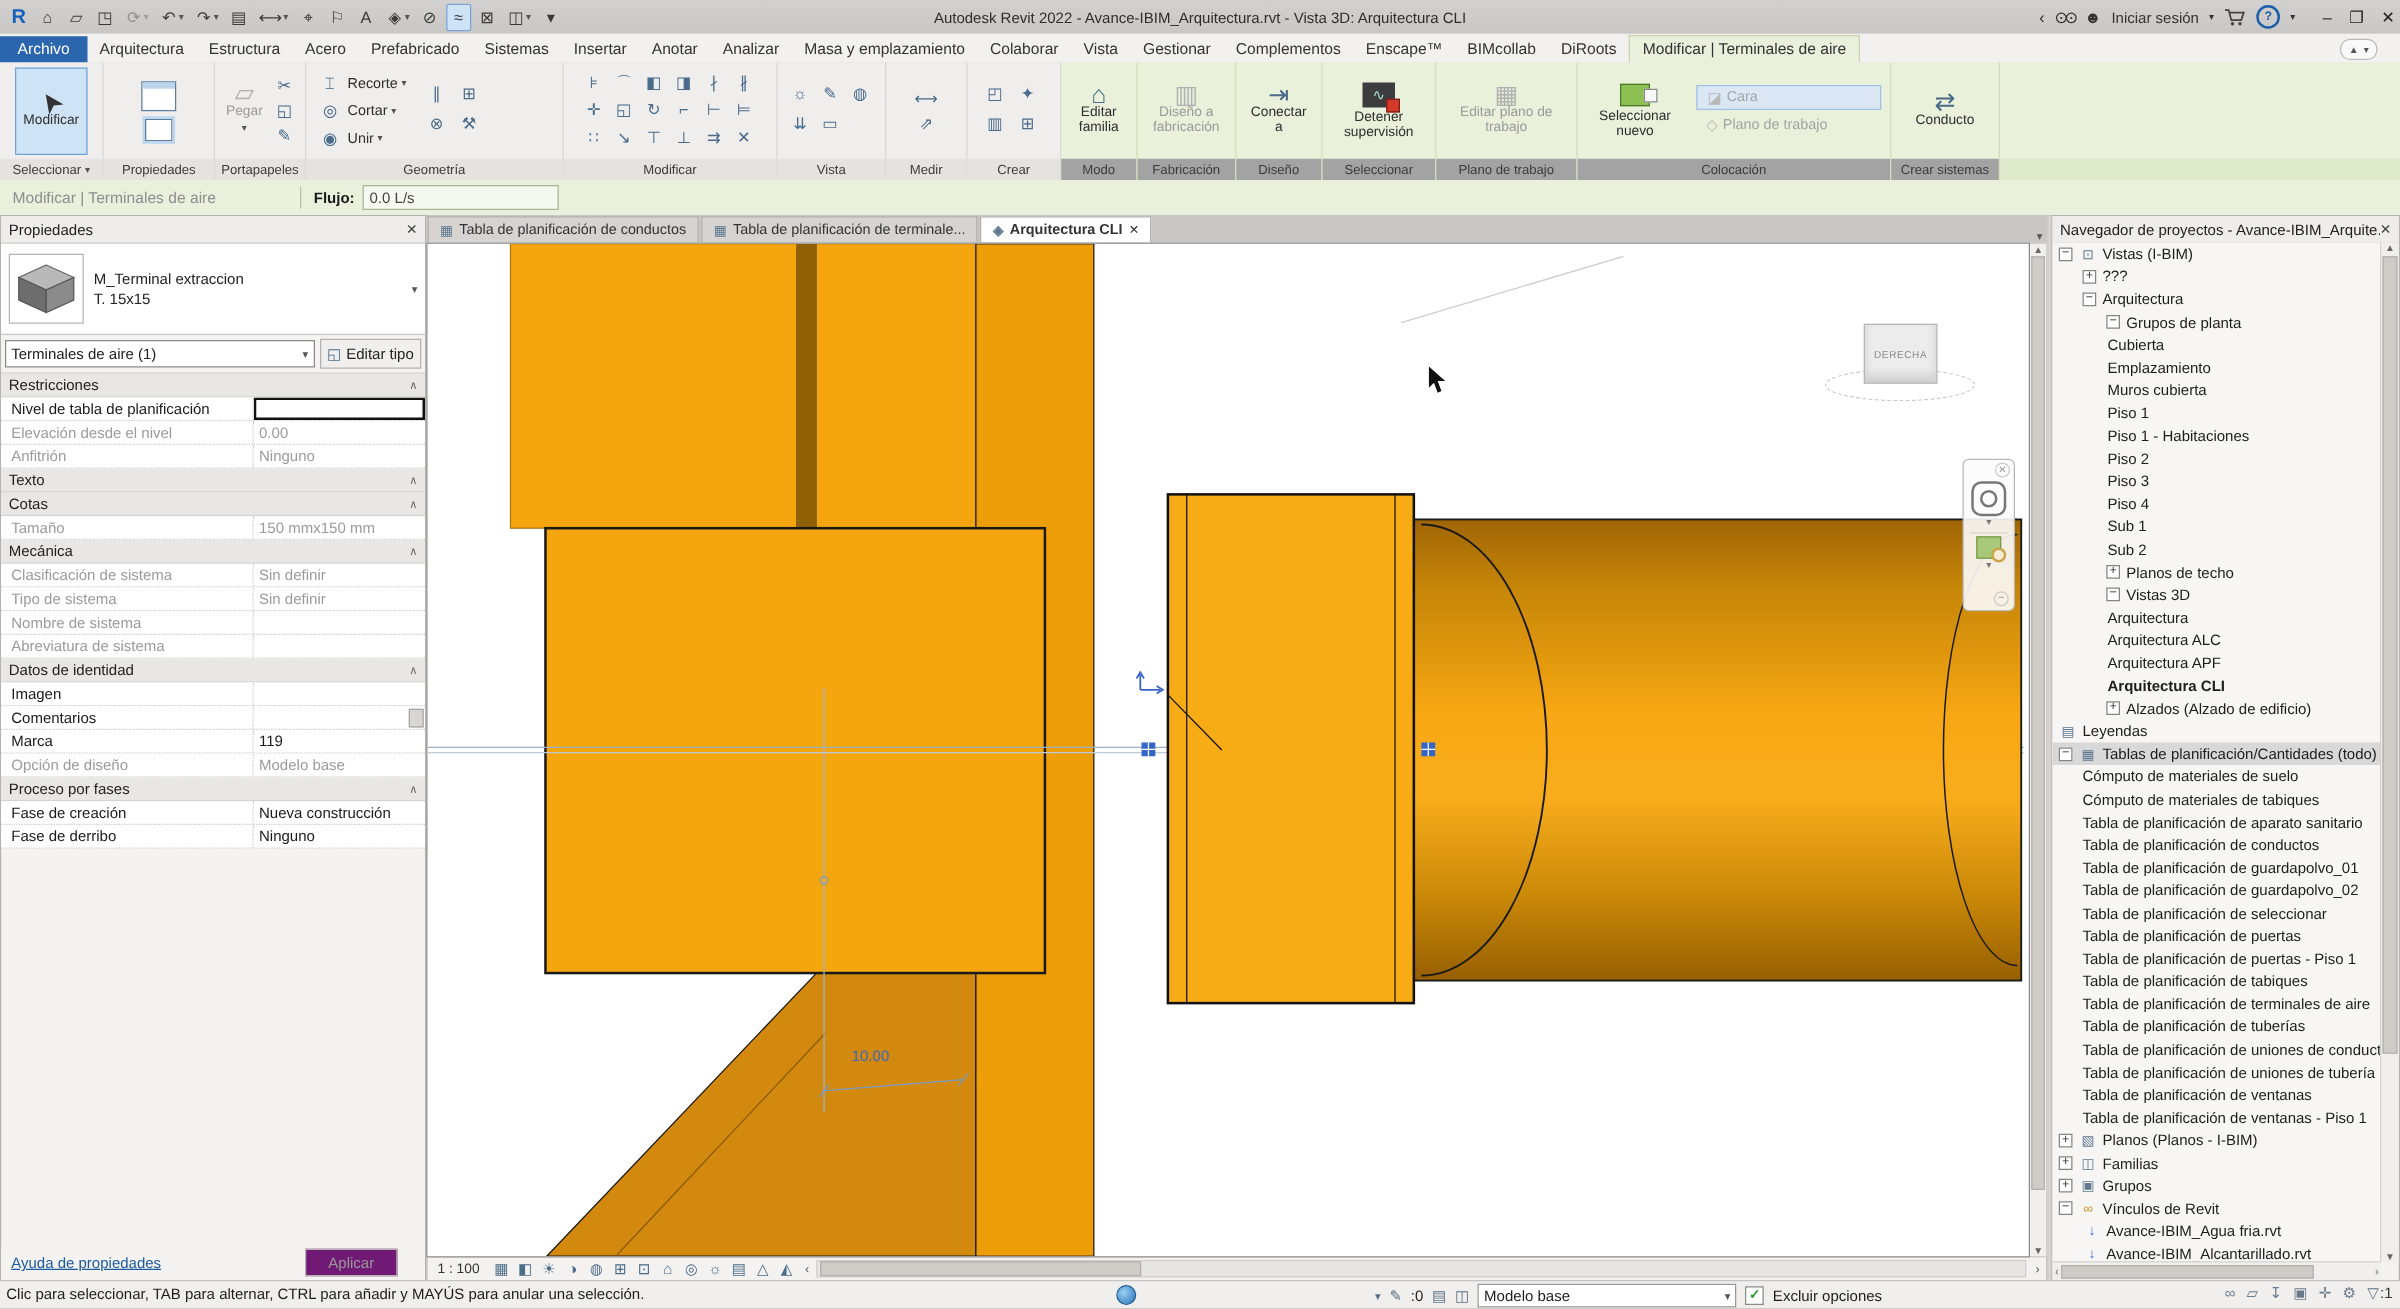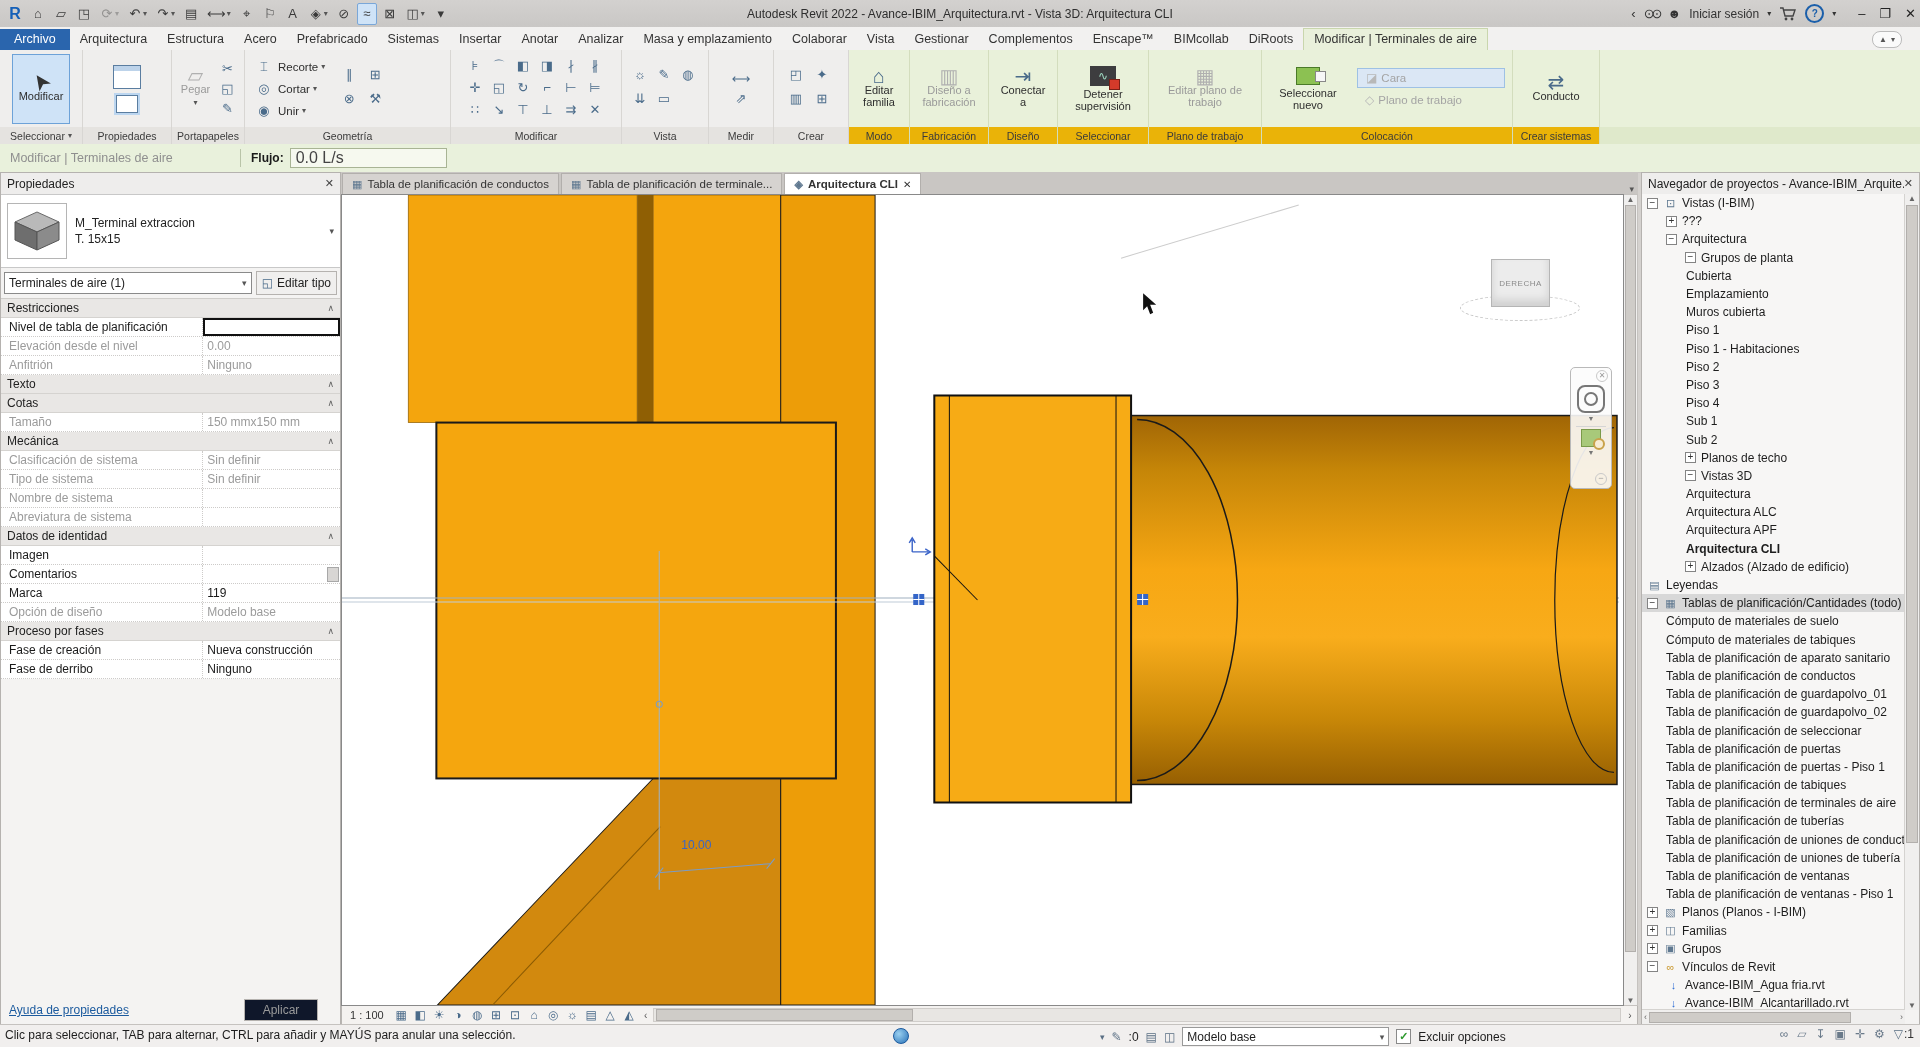--- a/index.html
+++ b/index.html
@@ -25,21 +25,21 @@
   .rtab.file{background:#2a65ad;color:#fff;padding:3px 14px 4px;}
   .rtab.ctx{background:#e9f0db;border:1px solid #c9d6ad;border-bottom:none;}
   .ribtoggle{margin-left:auto;margin-right:10px;display:flex;align-items:center;gap:4px;border:1px solid #bbb;border-radius:8px;padding:0 6px;height:15px;font-size:8px;color:#555;background:#fafafa;}
   
   .ribbon{position:absolute;left:0;top:50px;width:100%;height:94px;background:#efeeed;display:flex;border-bottom:1px solid #c7c4c1;}
   .rpanel{display:flex;flex-direction:column;border-right:1px solid #d8d6d3;flex:none;}
   .rbody{flex:1;display:flex;align-items:center;justify-content:center;gap:3px;padding:2px;}
   .rlabel{height:17px;background:#e5e3e0;font-size:10.5px;color:#3b3b3b;display:flex;align-items:center;justify-content:center;gap:3px;white-space:nowrap;padding:0 2px;}
   .ctxzone{display:flex;background:#e9f1da;}
   .ctxzone .rpanel{border-right:1px solid #d3ddbd;}
-  .ctxzone .rlabel{background:#eab308;}
+  .ctxzone .rlabel{background:#a3a3a3;}
   .ctxfill{flex:1;background:#e9f1da;display:flex;flex-direction:column;}
   .ctxfill .rlabel{background:#dfe9cb;}
   .bigbtn{display:flex;flex-direction:column;align-items:center;justify-content:center;gap:2px;width:62px;min-height:66px;background:transparent;border:1px solid transparent;font-size:11px;line-height:12px;color:#2e2e2e;text-align:center;font-family:inherit;}
   .bigbtn .bicon{font-size:20px;color:#4a6b8a;}
   .bigbtn.dis{color:#9a9a9a;}
   .bigbtn.dis .bicon{color:#b0b0b0;}
   .selbig{background:#cfe3f7;border:1px solid #6da2d8;width:58px;min-height:70px;}
   .selbig .bicon{font-size:22px;color:#333;transform:rotate(-125deg);}
   .tool{display:inline-flex;align-items:center;justify-content:center;width:22px;height:20px;font-size:13px;color:#4a6b8a;}
   .tgrid{display:grid;grid-template-columns:repeat(6,24px);grid-auto-rows:22px;}
@@ -58,21 +58,21 @@
   .optcol{display:flex;flex-direction:column;gap:3px;justify-content:center;}
   .optrow{display:flex;align-items:center;gap:4px;font-size:11.5px;color:#a4a4a4;padding:2px 8px;min-width:130px;}
   .optrow .oicon{color:#b8b8b8;font-size:12px;}
   .optrow.hl{background:#dbe7f5;border:1px solid #9ec1e4;}
   .carr{font-size:8px;color:#555;}
   
   .optionsbar{position:absolute;left:0;top:144px;width:100%;height:28px;background:#e9f1dc;border-bottom:1px solid #c9c6c3;display:flex;align-items:center;}
   .ob-mode{color:#8f8f8f;font-size:12.5px;padding-left:10px;width:220px;}
   .ob-div{width:1px;height:18px;background:#b9c4a8;margin:0 10px;}
   .ob-flow{font-size:12px;color:#1a1a1a;font-weight:bold;margin-right:6px;}
-  .ob-input{width:150px;height:18px;background:#f6f9ef;border:1px solid #a8b494;font-size:16px;color:#444;display:flex;align-items:center;padding-left:5px;}
+  .ob-input{width:150px;height:18px;background:#f6f9ef;border:1px solid #a8b494;font-size:12px;color:#444;display:flex;align-items:center;padding-left:5px;}
   
   .main{position:absolute;left:0;top:172px;width:100%;height:853px;}
   .palette{position:absolute;top:0;height:100%;background:#f4f3f2;border:1px solid #b5b2af;box-sizing:border-box;}
   .props{left:0;width:341px;}
   .browser{left:1641px;width:279px;}
   .palhead{height:21px;background:#eeedec;border-bottom:1px solid #c8c8c8;display:flex;align-items:center;padding:0 6px;font-size:12px;color:#222;}
   .palhead .px{margin-left:auto;font-size:11px;color:#444;}
   
   .typesel{height:66px;background:#fff;border-bottom:1px solid #c8c8c8;display:flex;align-items:center;padding:3px 6px;gap:8px;}
   .thumb{width:58px;height:54px;border:1px solid #b5b5b5;background:#fff;flex:none;display:flex;align-items:center;justify-content:center;}
@@ -86,21 +86,21 @@
   .psec .chev{font-size:9px;color:#666;}
   .prow{display:flex;height:18px;border-bottom:1px dotted #cdcbc9;font-size:12px;align-items:stretch;background:#fff;}
   .plabel{width:57%;padding-left:8px;color:#1a1a1a;overflow:hidden;white-space:nowrap;display:flex;align-items:center;}
   .pval{flex:1;border-left:1px dotted #cdcbc9;display:flex;align-items:center;padding-left:4px;position:relative;color:#1a1a1a;overflow:hidden;white-space:nowrap;}
   .st-dis .plabel,.st-dis .pvtext{color:#9b9b9b;}
   .st-edit .pvtext{position:absolute;inset:0;border:2px solid #111;background:#fff;}
   .cellbtn{display:none;position:absolute;right:1px;top:2px;width:10px;height:13px;background:#d8d6d4;border:1px solid #a8a8a8;}
   .btn-1 .cellbtn{display:block;}
   .propfoot{position:absolute;left:0;bottom:0;width:100%;height:28px;display:flex;align-items:center;padding:0 8px;box-sizing:border-box;background:#f4f3f2;}
   .phelp{color:#1b5a9e;text-decoration:underline;font-size:12px;}
-  .applybtn{margin-left:auto;margin-right:14px;width:72px;height:20px;background:#0f172a;border:1px solid #b5b2af;color:#9a9a9a;font-size:12px;display:flex;align-items:center;justify-content:center;}
+  .applybtn{margin-left:auto;margin-right:14px;width:72px;height:20px;background:#701a75;border:1px solid #b5b2af;color:#9a9a9a;font-size:12px;display:flex;align-items:center;justify-content:center;}
   
   .treewrap{position:absolute;left:0;top:21px;right:14px;bottom:14px;overflow:hidden;background:#f7f6f5;}
   .trow{height:18.2px;display:flex;align-items:center;white-space:nowrap;font-size:12px;color:#1d1d1d;}
   .lvl-0{padding-left:5px;}.lvl-1{padding-left:24px;}.lvl-2{padding-left:43px;}.lvl-3{padding-left:44px;}
   .exp{display:none;width:9px;height:9px;border:1px solid #848484;background:#fff;font-size:10px;line-height:7px;text-align:center;margin-right:5px;flex:none;color:#333;}
   .exp.exp-m::before{content:"−";}
   .exp.exp-p::before{content:"+";}
   .exp.exp-m,.exp.exp-p{display:inline-block;}
   .tico{display:none;width:15px;margin-right:4px;text-align:center;font-size:11px;color:#5f7890;flex:none;}
   .tico[data-icon]{display:inline-block;}

